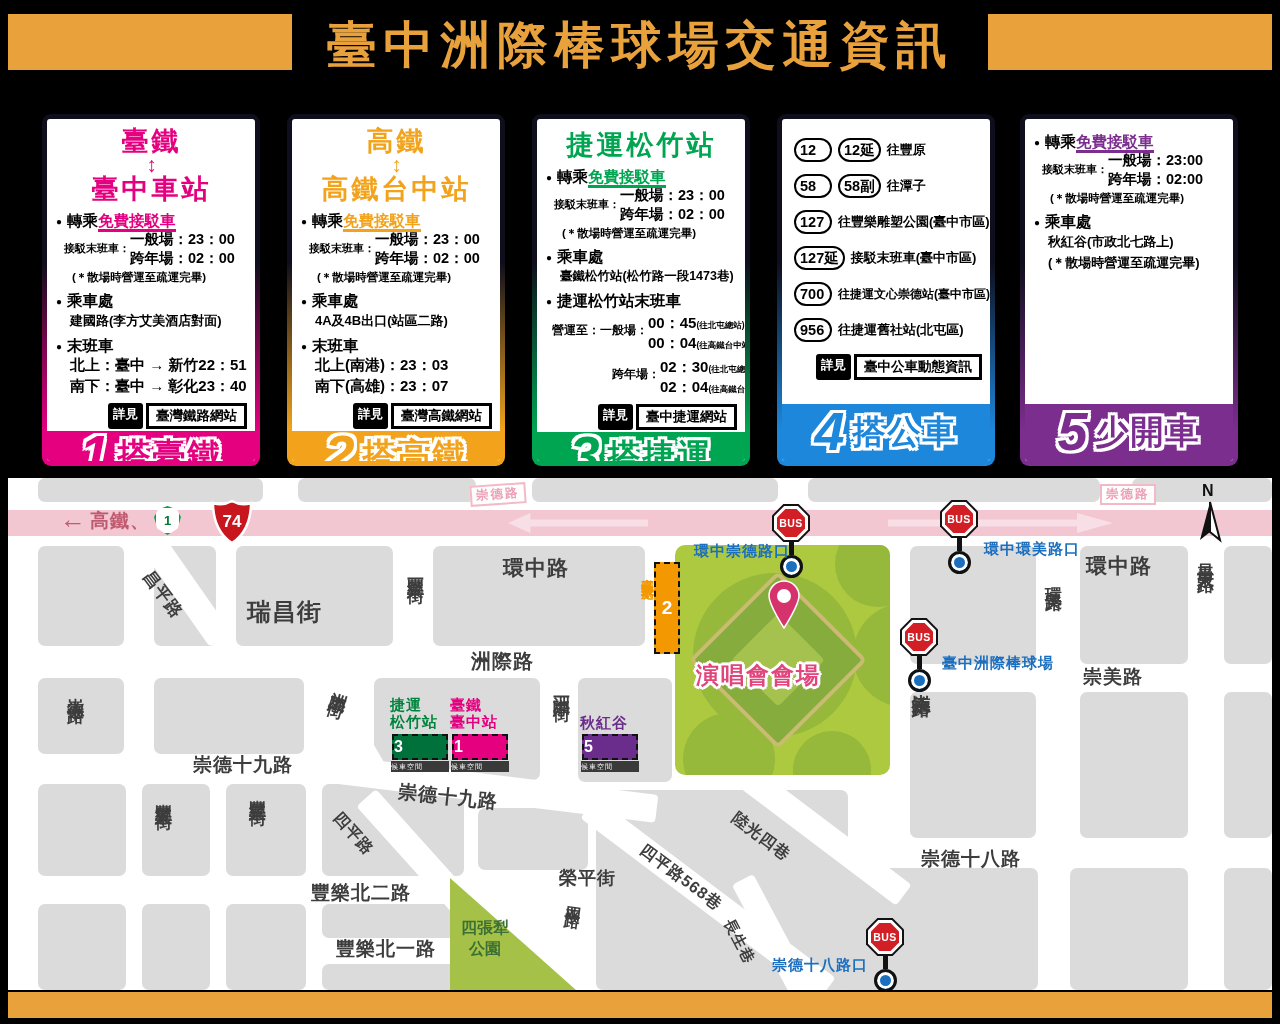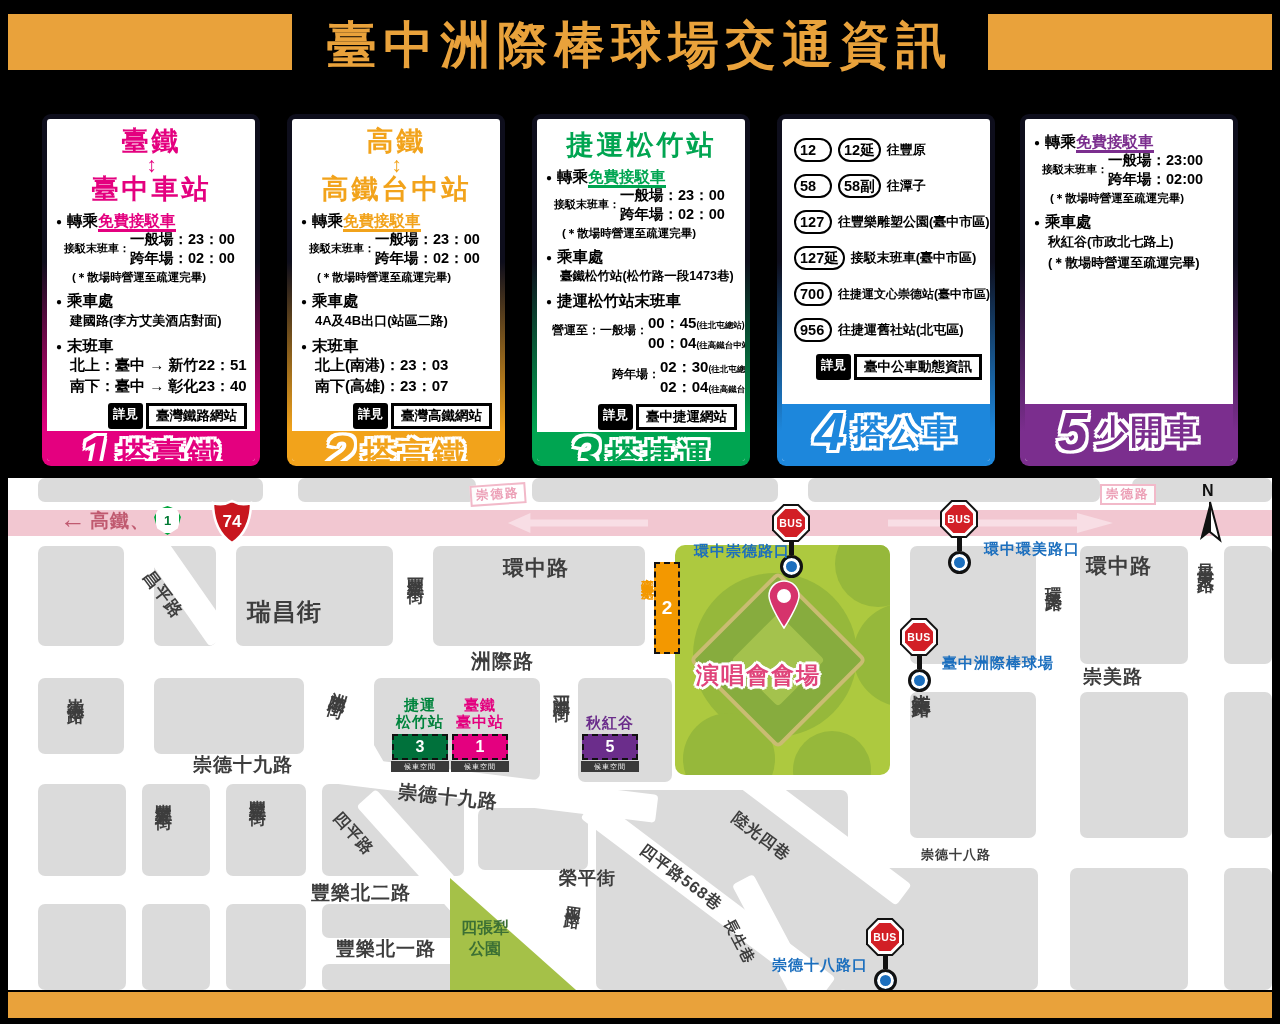--- a/index.html
+++ b/index.html
@@ -76,21 +76,21 @@
   .field .in { position:absolute; inset:26px; background:#A4C24D; border-radius:4px; }
   .venue { position:absolute; left:688px; top:158px; font-size:23px; font-weight:900; color:#E0457B;
            letter-spacing:2px; text-shadow:-2px -2px 0 #fff,2px -2px 0 #fff,-2px 2px 0 #fff,2px 2px 0 #fff,
            0 -3px 0 #fff,0 3px 0 #fff,-3px 0 0 #fff,3px 0 0 #fff;margin-top:24px; }
   .pin { position:absolute; left:758px; top:102px; }
   .hsrtxt { position:absolute; left:630px; top:90px; writing-mode:vertical-rl; color:#F39800;
             font-size:13px; font-weight:900; letter-spacing:2px; }
   .hsrbadge { position:absolute; left:646px; top:84px; width:22px; height:88px; background:#F39800;
               border:2px dashed #111; color:#fff; font-weight:900; font-size:19px;
               display:flex; align-items:center; justify-content:center; }
-  .shp { position:absolute; width:60px; text-align:center; }
+  .shp { position:absolute; width:60px; }
   .shp .nm { font-size:15px; font-weight:900; line-height:1.15; letter-spacing:1px; }
   .shp .bd { margin:3px auto 0; width:52px; height:22px; border:2px dashed #111; color:#fff;
              font-size:16px; font-weight:900; line-height:22px; }
   .shp .st { margin:1px auto 0; width:58px; height:11px; background:#3a3a3a; color:#fff; font-size:7px;
              line-height:11px; letter-spacing:1px; }
   .park { position:absolute; left:442px; top:400px; width:126px; height:112px; background:#A5C148;
           clip-path:polygon(0 0,100% 100%,0 100%); }
   .parklbl { position:absolute; left:444px; top:440px; width:66px; text-align:center; color:#3C7034;
              font-size:16px; font-weight:900; line-height:1.3; }
   .hsrlegend { position:absolute; left:52px; top:28px; display:flex; align-items:center; gap:4px;
@@ -482,17 +482,17 @@
     <span class="street v" style="left:556px;top:416px;font-size:16px;transform:rotate(8deg)">四平路</span>
     <span class="street" style="left:336px;top:330px;font-size:16px;transform:rotate(48deg);transform-origin:left top">四平路</span>
     <span class="street" style="left:640px;top:362px;font-size:16px;transform:rotate(37deg);transform-origin:left top">四平路568巷</span>
     <span class="street" style="left:732px;top:330px;font-size:16px;transform:rotate(37deg);transform-origin:left top">陸光四巷</span>
     <span class="street" style="left:728px;top:438px;font-size:15px;transform:rotate(62deg);transform-origin:left top">長生巷</span>
     <span class="street" style="left:1078px;top:74px;font-size:21px">環中路</span>
     <span class="street v" style="left:1034px;top:96px;font-size:17px">環美路</span>
     <span class="street v" style="left:1186px;top:72px;font-size:17px">昌平東六路</span>
     <span class="street" style="left:1075px;top:186px;font-size:19px">崇美路</span>
     <span class="street v" style="left:900px;top:200px;font-size:19px">崇德路</span>
-    <span class="street" style="left:913px;top:368px;font-size:13px">崇德十八路</span>
+    <span class="street" style="left:913px;top:368px;font-size:19px">崇德十八路</span>
   </div>
 
   <div style="position:absolute;left:8px;top:992px;width:1264px;height:26px;background:#E9A23B"></div>
 </div>
 
 </body></html>

